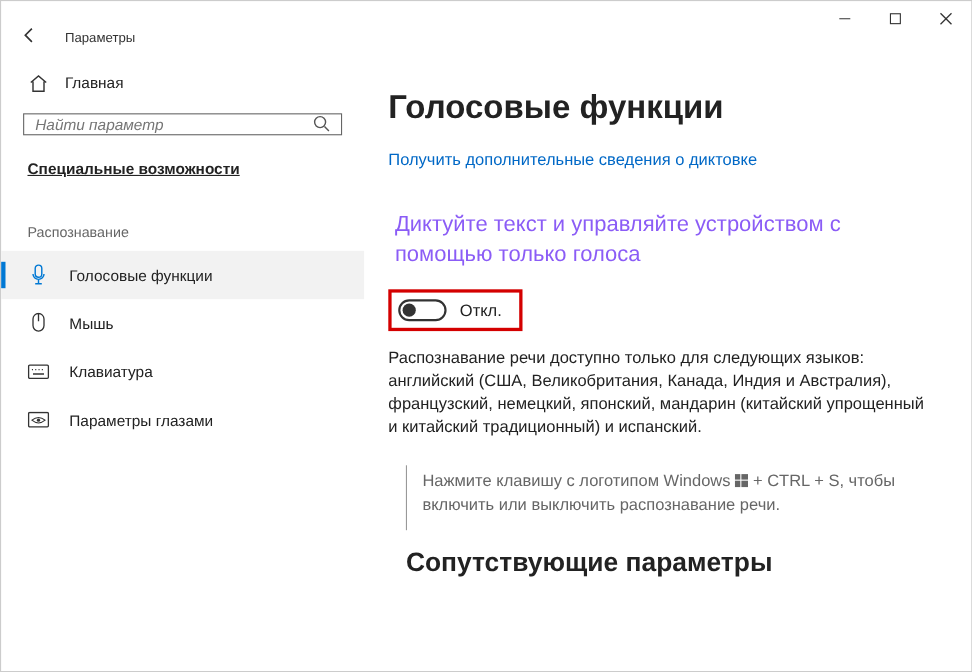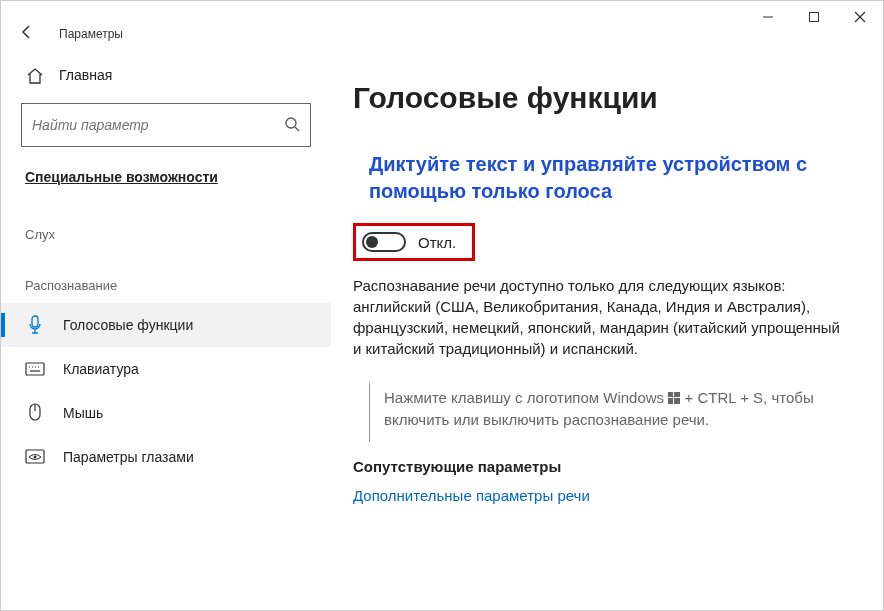--- a/index.html
+++ b/index.html
@@ -68,21 +68,21 @@
       display: flex;
       align-items: center;
       justify-content: center;
     }
     .home-row .lbl {
       font-size: 14px;
       color: #222;
     }
     .search-wrap {
       margin: 0 20px 22px 20px;
-      height: 44px;
+      height: 20px;
       border: 1px solid #666;
       display: flex;
       align-items: center;
       padding: 0 10px;
       background: #fff;
     }
     .search-wrap input {
       border: none;
       outline: none;
       flex: 1;
@@ -149,23 +149,23 @@
       margin-bottom: 22px;
       color: #222;
     }
     .link {
       color: #0068c6;
       font-size: 15px;
       cursor: pointer;
     }
     .subhead {
       font-size: 20px;
-      font-weight: 700;
-      margin: 36px 0 18px 16px;
-      color: #1d4ed8;
+      font-weight: 400;
+      margin: 36px 0 18px 6px;
+      color: #8b5cf6;
       line-height: 1.35;
     }
     .field-label {
       font-size: 15px;
       color: #222;
       margin-bottom: 10px;
     }
     .toggle-row {
       display: inline-flex;
       align-items: center;
@@ -208,23 +208,23 @@
       margin: 24px 0 16px 16px;
     }
     .hint-box .para {
       color: #666;
     }
     .winlogo {
       display: inline-block;
       vertical-align: -1px;
     }
     .subhead2 {
-      font-size: 15px;
+      font-size: 24px;
       font-weight: 600;
-      margin: 16px 0 12px 0;
+      margin: 16px 0 12px 16px;
       color: #222;
     }
   </style>
 </head>
 <body>
 
 <div class="titlebar">
   <span class="back">
     <svg width="16" height="16" viewBox="0 0 16 16">
         <path d="M10 2 L4 8 L10 14" stroke="#333" stroke-width="1.5" fill="none"></path>
@@ -269,74 +269,74 @@
       <span class="sicon">
         <svg width="16" height="16" viewBox="0 0 16 16">
             <circle cx="7" cy="7" r="5" stroke="#555" stroke-width="1.3" fill="none"></circle>
             <line x1="11" y1="11" x2="15" y2="15" stroke="#555" stroke-width="1.3"></line>
           </svg>
       </span>
     </div>
 
     <div class="section-title">Специальные возможности</div>
 
-    <div class="group-label">Слух</div>
 
     <div class="group-label">Распознавание</div>
 
     <div class="nav-item active">
       <span class="icon-slot">
         <svg width="16" height="20" viewBox="0 0 16 20">
             <rect x="5" y="1" width="6" height="11" rx="3" stroke="#0078d4" stroke-width="1.3" fill="none"></rect>
             <path d="M3 9 A5 5 0 0 0 13 9 M8 14 V18 M5 18 H11" stroke="#0078d4" stroke-width="1.3" fill="none"></path>
           </svg>
       </span>
       <span class="lbl">Голосовые функции</span>
+    </div>
+
+    <div class="nav-item">
+      <span class="icon-slot">
+        <svg width="14" height="20" viewBox="0 0 14 20">
+            <rect x="2" y="1" width="10" height="16" rx="5" stroke="#333" stroke-width="1.2" fill="none"></rect>
+            <line x1="7" y1="1" x2="7" y2="8" stroke="#333" stroke-width="1.2"></line>
+          </svg>
+      </span>
+      <span class="lbl">Мышь</span>
     </div>
 
     <div class="nav-item">
       <span class="icon-slot">
         <svg width="20" height="14" viewBox="0 0 20 14">
             <rect x="1" y="1" width="18" height="12" rx="1" stroke="#333" stroke-width="1.2" fill="none"></rect>
             <line x1="4" y1="5" x2="5" y2="5" stroke="#333"></line>
             <line x1="7" y1="5" x2="8" y2="5" stroke="#333"></line>
             <line x1="10" y1="5" x2="11" y2="5" stroke="#333"></line>
             <line x1="13" y1="5" x2="14" y2="5" stroke="#333"></line>
             <line x1="5" y1="9" x2="15" y2="9" stroke="#333" stroke-width="1.2"></line>
           </svg>
       </span>
       <span class="lbl">Клавиатура</span>
     </div>
 
     <div class="nav-item">
       <span class="icon-slot">
-        <svg width="14" height="20" viewBox="0 0 14 20">
-            <rect x="2" y="1" width="10" height="16" rx="5" stroke="#333" stroke-width="1.2" fill="none"></rect>
-            <line x1="7" y1="1" x2="7" y2="8" stroke="#333" stroke-width="1.2"></line>
-          </svg>
-      </span>
-      <span class="lbl">Мышь</span>
-    </div>
-
-    <div class="nav-item">
-      <span class="icon-slot">
         <svg width="20" height="16" viewBox="0 0 20 16">
             <rect x="1" y="1" width="18" height="13" rx="1" stroke="#333" stroke-width="1.2" fill="none"></rect>
             <path d="M4 8 Q10 3 16 8 Q10 13 4 8 Z" stroke="#333" stroke-width="1" fill="none"></path>
             <circle cx="10" cy="8" r="1.5" fill="#333"></circle>
           </svg>
       </span>
       <span class="lbl">Параметры глазами</span>
     </div>
 
   </div>
 
   <div class="content">
     <h1 class="page-title">Голосовые функции</h1>
 
+    <span class="link">Получить дополнительные сведения о диктовке</span>
 
     <h2 class="subhead">Диктуйте текст и управляйте устройством с помощью только голоса</h2>
 
 
     <div class="toggle-row">
       <div class="toggle">
         <div class="knob"></div>
       </div>
       <span class="toggle-state">Откл.</span>
     </div>
@@ -349,15 +349,14 @@
               <rect x="0" y="0" width="5" height="5" fill="#666"></rect>
               <rect x="6" y="0" width="6" height="5" fill="#666"></rect>
               <rect x="0" y="6" width="5" height="6" fill="#666"></rect>
               <rect x="6" y="6" width="6" height="6" fill="#666"></rect>
             </svg></span><span> + CTRL + S, чтобы включить или выключить распознавание речи.</span>
       </div>
     </div>
 
     <h2 class="subhead2">Сопутствующие параметры</h2>
 
-    <span class="link">Дополнительные параметры речи</span>
   </div>
 </div>
 
 </body></html>

